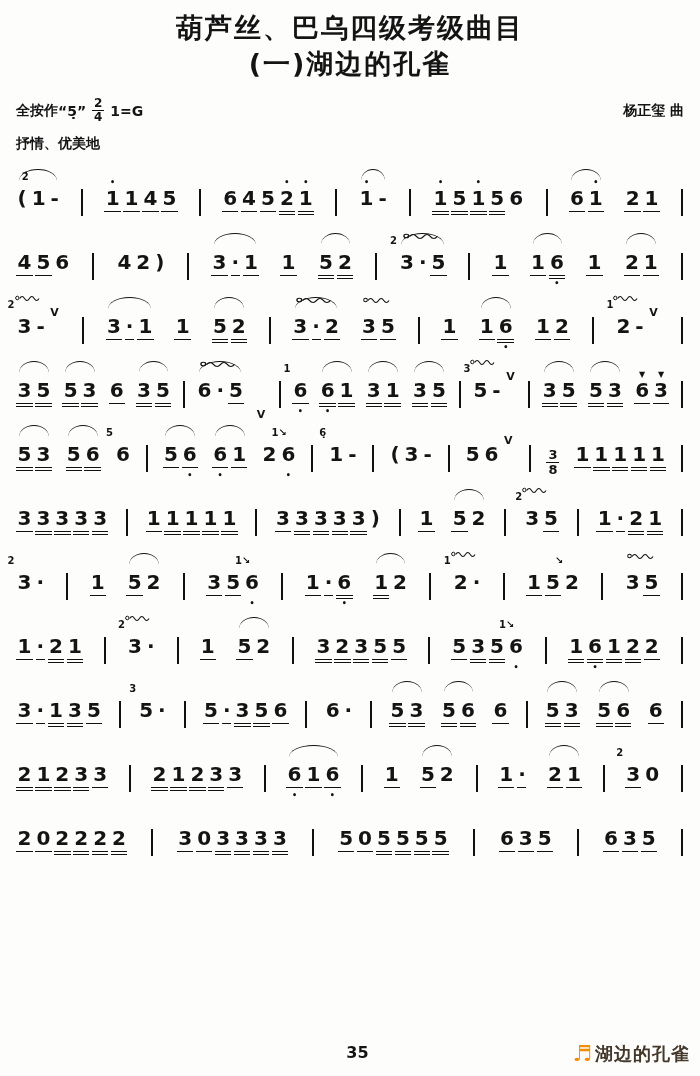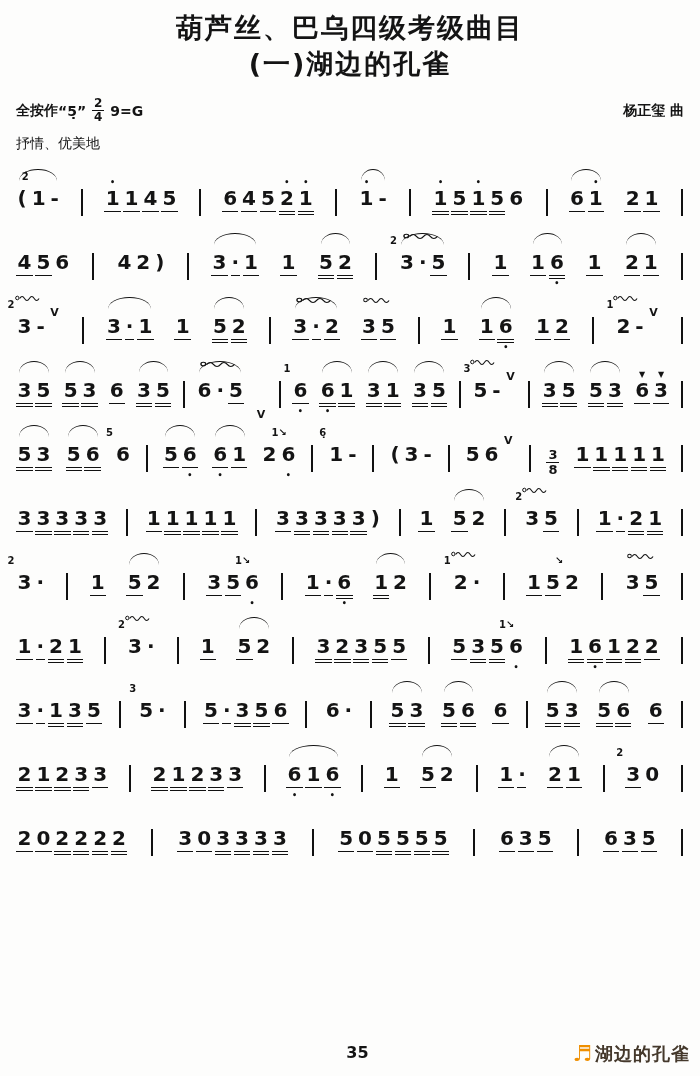--- a/index.html
+++ b/index.html
@@ -8,21 +8,21 @@
   .book-title{text-align:center;font-size:27px;font-weight:bold;padding-top:10px;letter-spacing:2px;}
   .section-wrap{display:flex;justify-content:center;margin-top:13px;}
   .section-box{border:4px dotted #242424;border-radius:20px;padding:4px;}
   .section-inner{border:2.5px solid #111;border-radius:12px;padding:4px 30px;font-size:25px;font-weight:bold;letter-spacing:4px;}
   .song-title{text-align:center;font-size:27px;font-weight:bold;letter-spacing:2px;}
   .meta-row{display:flex;justify-content:space-between;align-items:center;padding:0 16px;margin-top:16px;font-size:14px;font-weight:bold;}
   .meta-left{display:flex;align-items:center;gap:0;}
   .ts-inline{display:inline-flex;flex-direction:column;align-items:center;margin:0 6px;}
   .ts-inline span{font-size:12px;line-height:11px;font-weight:bold;}
   .tsl{width:12px;border-top:1.6px solid #111;margin:1px 0;}
-  .expression{padding:0 16px;margin-top:12px;font-size:14px;font-weight:normal;}
+  .expression{padding:0 16px;margin-top:12px;font-size:14px;font-weight:bold;}
   #score{padding:0 14px;margin-top:26px;}
   .mline{display:flex;align-items:flex-end;justify-content:space-between;height:47px;margin-bottom:17px;position:relative;}
   .grp{display:inline-flex;align-items:flex-end;position:relative;padding:0 1px;}
   .grp.arc::before{content:"";position:absolute;top:-8px;left:5px;right:5px;height:11px;
       border-top:1.8px solid #111;border-radius:50% 50% 0 0/100% 100% 0 0;}
   .tok{display:inline-flex;flex-direction:column;align-items:center;position:relative;margin:0 2.5px;}
   .ab{height:11px;line-height:11px;font-size:8px;font-weight:bold;}
   .num{font-size:20px;line-height:21px;font-weight:bold;}
   .uls{height:8px;width:118%;display:flex;flex-direction:column;padding-top:2px;box-sizing:border-box;}
   .ul{border-top:1.9px solid #111;margin-bottom:1.6px;}
@@ -54,21 +54,21 @@
 
   <div class="meta-row">
     <div class="meta-left">
       <span>全按作</span>
       <span>“5̣”</span>
       <span class="ts-inline">
         <span>2</span>
         <span class="tsl"></span>
         <span>4</span>
       </span>
-      <span>9=G</span>
+      <span>1=G</span>
     </div>
     <div class="meta-right">杨正玺  曲</div>
   </div>
 
   <div class="expression">抒情、优美地</div>
 
   <div id="score">
       <div class="mline">
         <span class="grp arc">
           <span class="tok">

